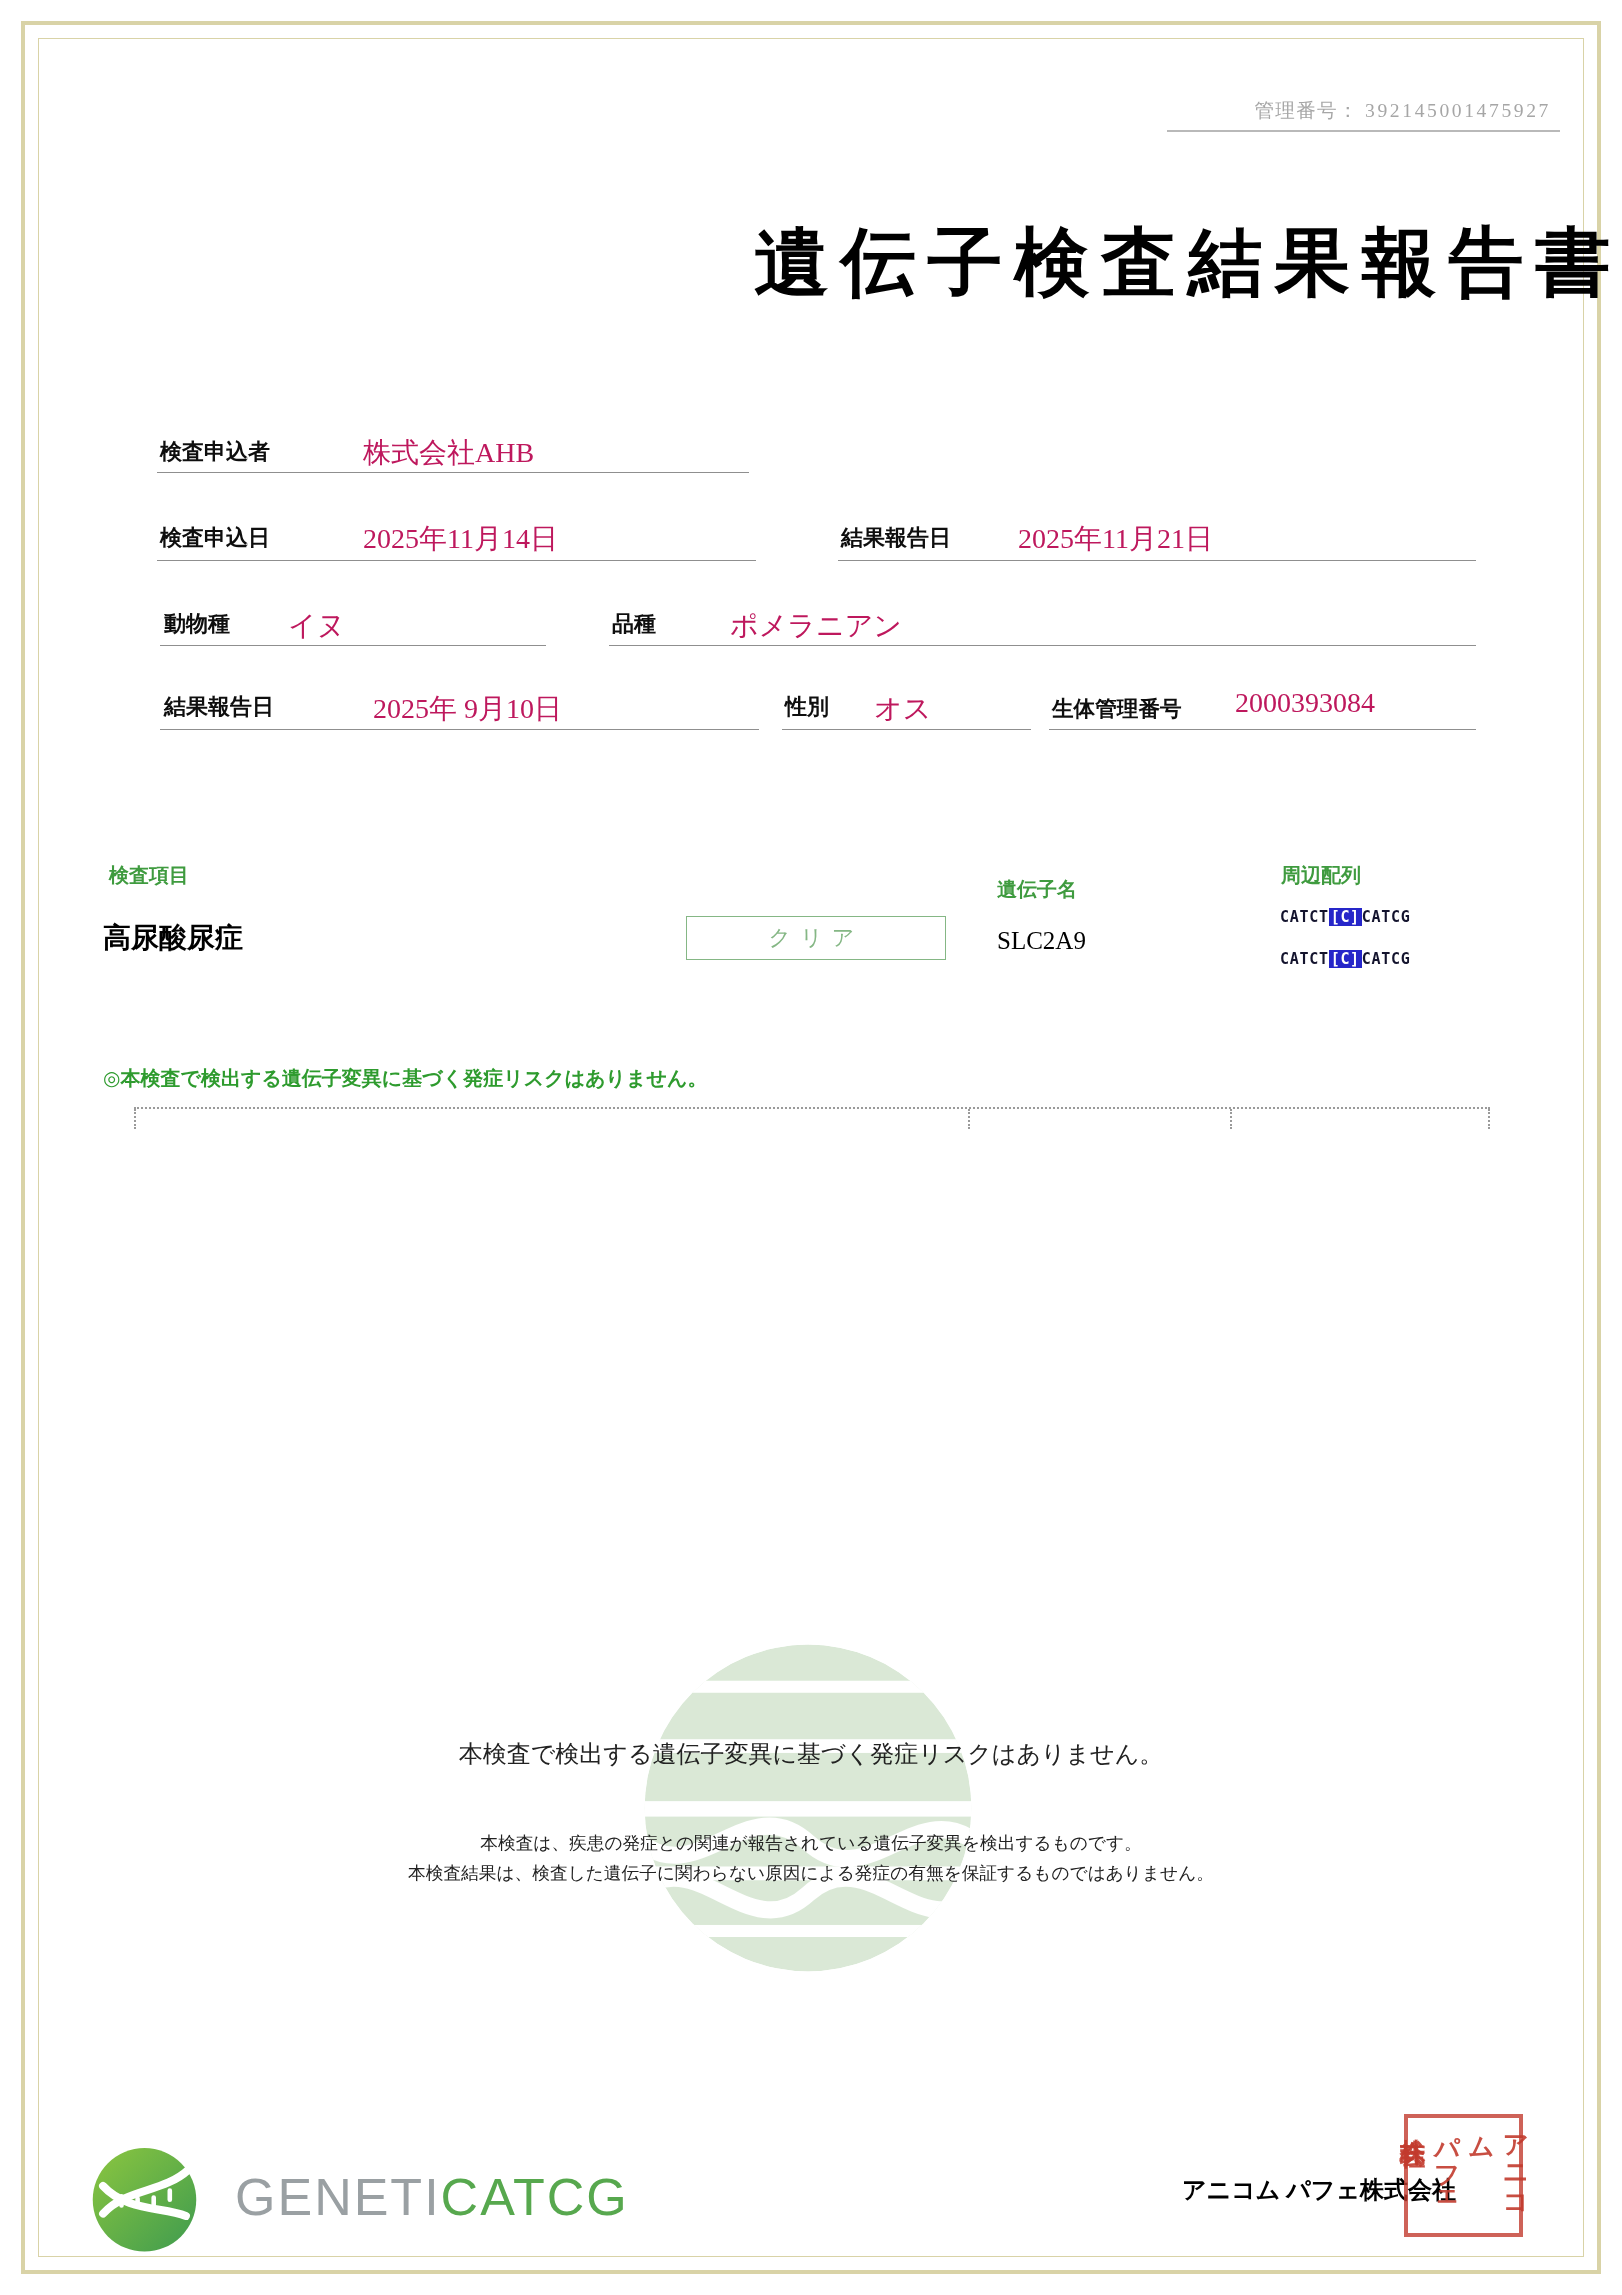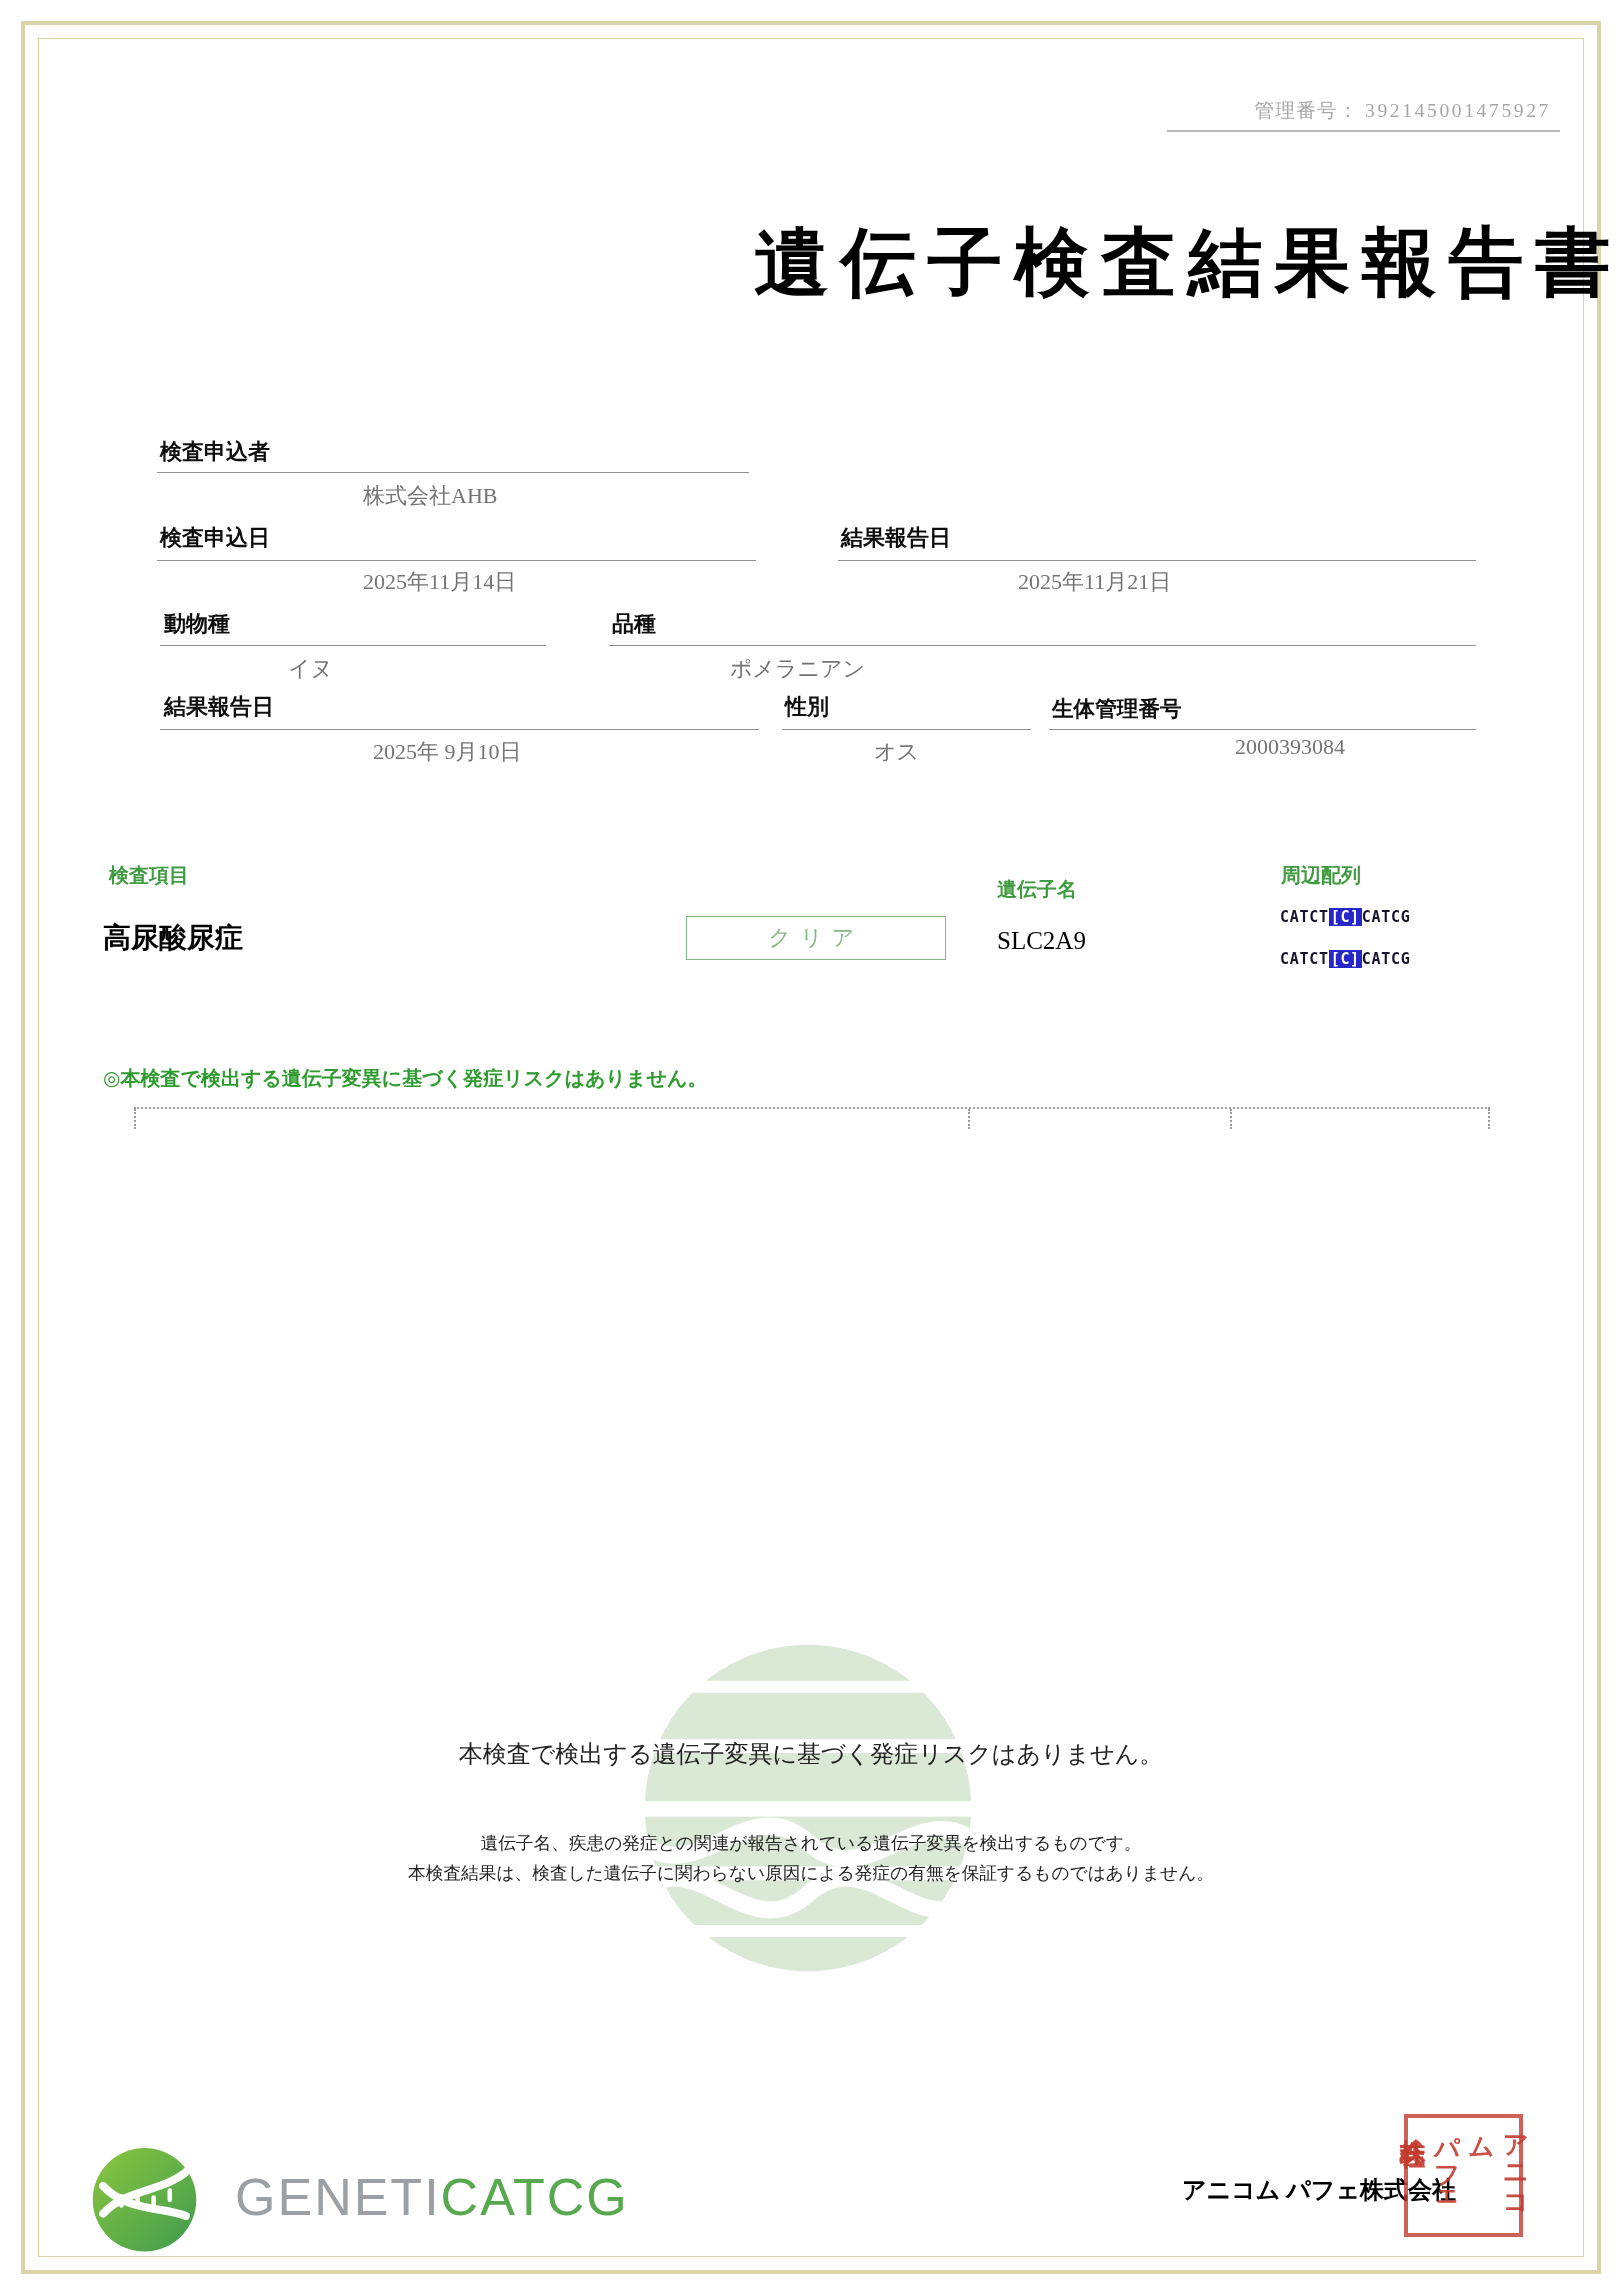--- a/index.html
+++ b/index.html
@@ -16,21 +16,21 @@
 
   
   .mgmt { position:absolute; top:97px; right:71px; font-size:19.6px; color:#a6a6a6; letter-spacing:1.3px; white-space:nowrap; }
   .mgmt .num { letter-spacing:2.6px; }
   .mgmt-line { position:absolute; top:130px; left:1167px; width:393px; border-bottom:2px solid #b9b9b9; }
   .title { position:absolute; top:213px; left:0; width:100%; text-align:right;
            font-size:75px; font-weight:bold; letter-spacing:11.8px; color:#000; }
 
   
   .label { position:absolute; font-weight:bold; font-size:22px; color:#0e0e0e; white-space:nowrap; }
-  .value { position:absolute; font-size:22px; color:#737373; white-space:nowrap;margin-top:47px; }
+  .value { position:absolute; font-size:28px; color:#be185d; white-space:nowrap; }
   .uline { position:absolute; border-bottom:1.3px solid #8f8f8f; height:0; }
 
   
   .green-h { position:absolute; color:#3f9b3f; font-weight:bold; font-size:20px; white-space:nowrap; }
   .disease { position:absolute; left:103px; top:919px; font-size:28px; font-weight:bold; color:#000; }
   .status-box { position:absolute; left:686px; top:916px; width:260px; height:44px;
                 border:1.3px solid #85b785; display:flex; align-items:center; justify-content:center;
                 color:#85b785; font-size:22px; letter-spacing:9.2px; }
   .gene { position:absolute; left:997px; top:927px; font-size:25px; color:#000; }
   .seq { position:absolute; left:1280px; font-family:"DejaVu Sans Mono",monospace;
@@ -151,21 +151,21 @@
       <rect x="0" y="60" width="200" height="8" fill="#ffffff"></rect>
       <rect x="0" y="96" width="200" height="9" fill="#ffffff"></rect>
       <rect x="0" y="134" width="200" height="8" fill="#ffffff"></rect>
       <rect x="0" y="168" width="200" height="7" fill="#ffffff"></rect>
       <path d="M0,118 C 35,150 65,88 100,120 C 135,152 165,90 200,122" stroke="#ffffff" stroke-width="10" fill="none"></path>
       <path d="M0,150 C 35,118 65,182 100,150 C 135,118 165,182 200,150" stroke="#ffffff" stroke-width="10" fill="none"></path>
     </g>
   </svg>
 
   <div class="sum sum-2">本検査で検出する遺伝子変異に基づく発症リスクはありません。</div>
-  <div class="sum disc-1">遺伝子名、疾患の発症との関連が報告されている遺伝子変異を検出するものです。</div>
+  <div class="sum disc-1">本検査は、疾患の発症との関連が報告されている遺伝子変異を検出するものです。</div>
   <div class="sum disc-2">本検査結果は、検査した遺伝子に関わらない原因による発症の有無を保証するものではありません。</div>
 
   <svg class="logo-mark" viewBox="0 0 100 100" aria-hidden="true">
     <defs>
       <linearGradient id="lg" x1="0" y1="0" x2="1" y2="1">
         <stop offset="0" stop-color="#8cc63f"></stop>
         <stop offset="1" stop-color="#3e9b4f"></stop>
       </linearGradient>
     </defs>
     <circle cx="50" cy="52" r="45" fill="url(#lg)"></circle>

